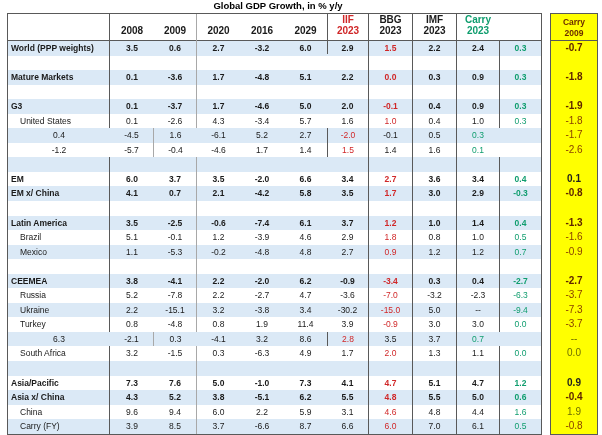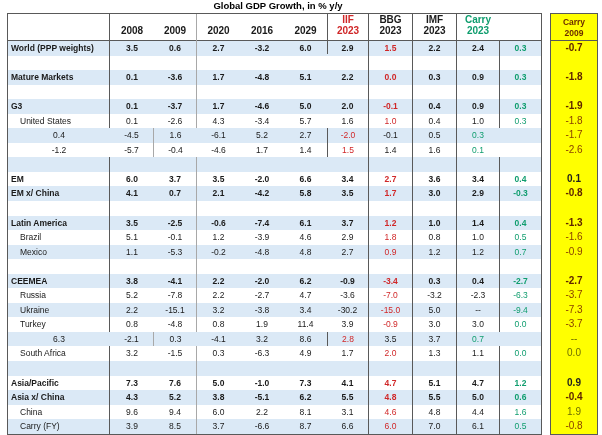--- a/index.html
+++ b/index.html
@@ -434,21 +434,21 @@
             <div class="cell cL">5.5</div>
             <div class="cell cL">5.0</div>
             <div class="cell cL green">0.6</div>
           </div>
           <div class="row">
             <div class="cell label cB indent">China</div>
             <div class="cell">9.6</div>
             <div class="cell cT">9.4</div>
             <div class="cell">6.0</div>
             <div class="cell">2.2</div>
-            <div class="cell">8.1</div>
+            <div class="cell">5.9</div>
             <div class="cell">3.1</div>
             <div class="cell cL red">4.6</div>
             <div class="cell cL">4.8</div>
             <div class="cell cL">4.4</div>
             <div class="cell cL green">1.6</div>
           </div>
           <div class="row band">
             <div class="cell label cB indent">Carry (FY)</div>
             <div class="cell">3.9</div>
             <div class="cell cT">8.5</div>

